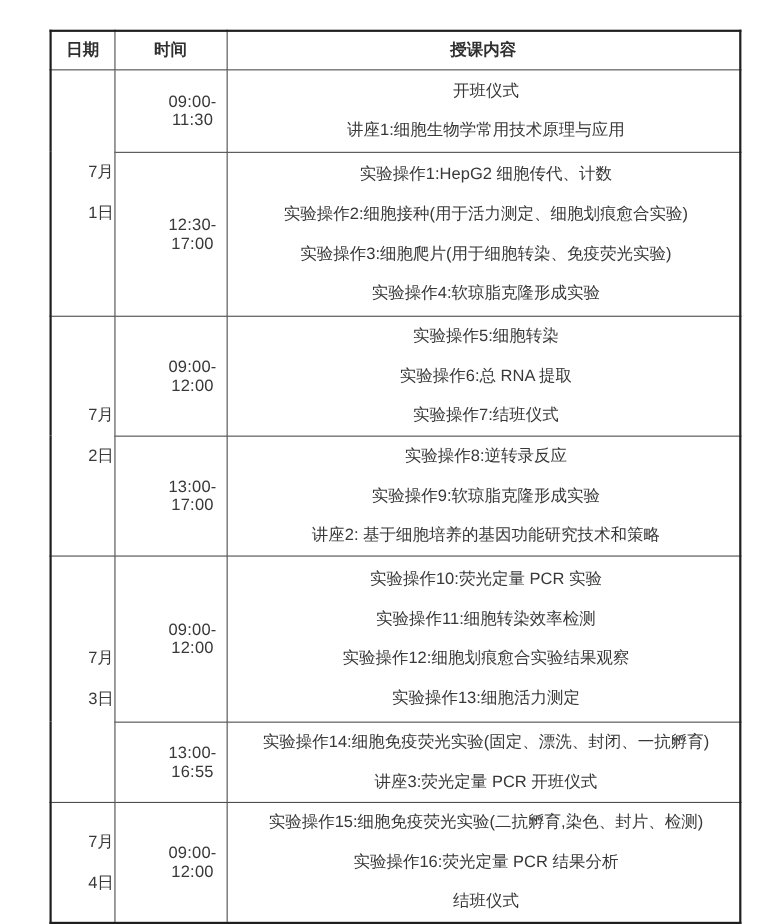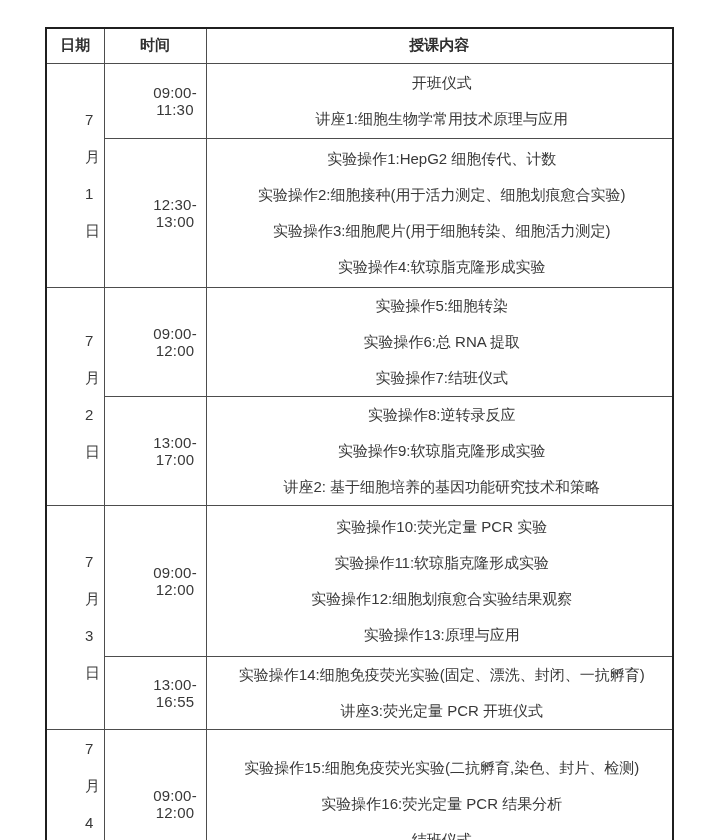--- a/index.html
+++ b/index.html
@@ -27,22 +27,21 @@
     border: 1px solid #4d4d4d;
     vertical-align: middle;
     overflow: hidden;
   }
   th.hdr {
     font-weight: bold;
     text-align: center;
     color: #2f2f2f;
   }
   td.date-cell {
-    text-align: left;
-    padding-left: 38px;
+    text-align: right;
   }
   td.date-cell .dline {
     line-height: 37px;
   }
   td.time-cell {
     text-align: center;
     letter-spacing: 0.2px;
     padding-left: 40px;
   }
   td.content-cell {
@@ -88,25 +87,25 @@
           <div class="dline">7月</div>
           <div class="dline">1日</div>
         </td>
         <td class="time-cell">09:00-11:30</td>
         <td class="content-cell">
           <div class="cline">开班仪式</div>
           <div class="cline">讲座1:细胞生物学常用技术原理与应用</div>
         </td>
       </tr>
       <tr class="r2">
-        <td class="time-cell">12:30-13:00</td>
+        <td class="time-cell">12:30-17:00</td>
         <td class="content-cell">
           <div class="cline">实验操作1:HepG2 细胞传代、计数</div>
           <div class="cline">实验操作2:细胞接种(用于活力测定、细胞划痕愈合实验)</div>
-          <div class="cline">实验操作3:细胞爬片(用于细胞转染、细胞活力测定)</div>
+          <div class="cline">实验操作3:细胞爬片(用于细胞转染、免疫荧光实验)</div>
           <div class="cline">实验操作4:软琼脂克隆形成实验</div>
         </td>
       </tr>
 
       <tr class="r3">
         <td class="date-cell" rowspan="2">
           <div class="dline">7月</div>
           <div class="dline">2日</div>
         </td>
         <td class="time-cell">09:00-12:00</td>
@@ -126,23 +125,23 @@
       </tr>
 
       <tr class="r5">
         <td class="date-cell" rowspan="2">
           <div class="dline">7月</div>
           <div class="dline">3日</div>
         </td>
         <td class="time-cell">09:00-12:00</td>
         <td class="content-cell">
           <div class="cline">实验操作10:荧光定量 PCR 实验</div>
-          <div class="cline">实验操作11:软琼脂克隆形成实验</div>
+          <div class="cline">实验操作11:细胞转染效率检测</div>
           <div class="cline">实验操作12:细胞划痕愈合实验结果观察</div>
-          <div class="cline">实验操作13:原理与应用</div>
+          <div class="cline">实验操作13:细胞活力测定</div>
         </td>
       </tr>
       <tr class="r6">
         <td class="time-cell">13:00-16:55</td>
         <td class="content-cell">
           <div class="cline">实验操作14:细胞免疫荧光实验(固定、漂洗、封闭、一抗孵育)</div>
           <div class="cline">讲座3:荧光定量 PCR 开班仪式</div>
         </td>
       </tr>
 

